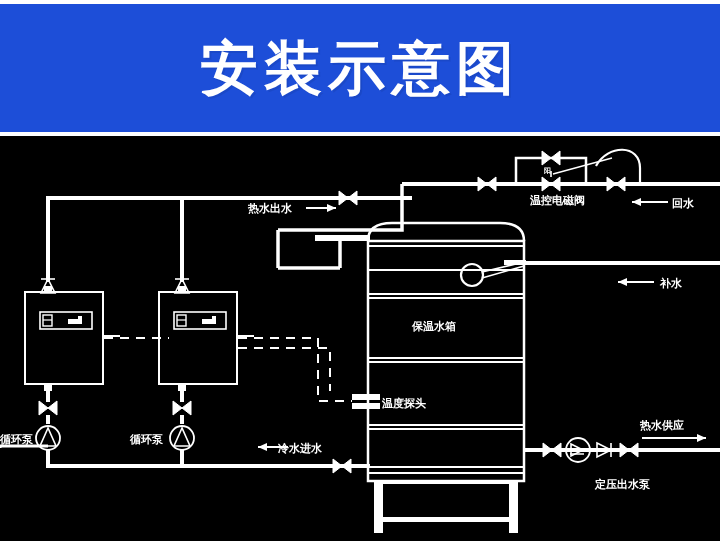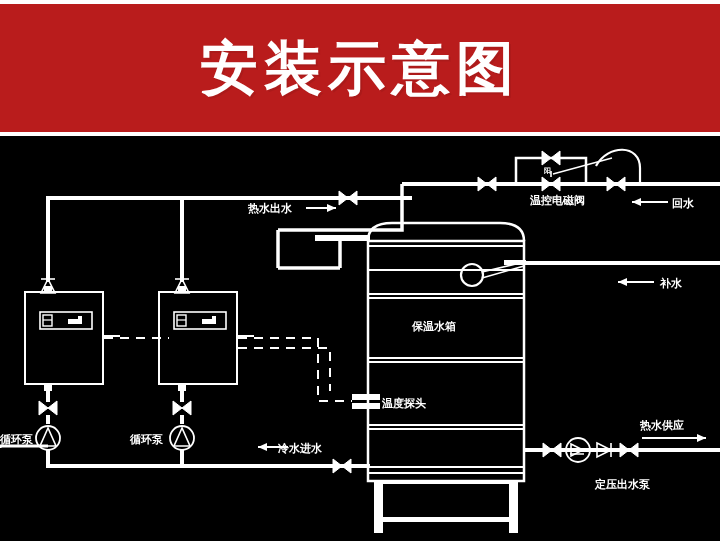--- a/index.html
+++ b/index.html
@@ -15,21 +15,21 @@
     background: #ffffff;
     font-family: "DejaVu Sans", "Liberation Sans", sans-serif;
   }
   
   #banner {
     position: absolute;
     left: 0;
     top: 4px;
     width: 720px;
     height: 128px;
-    background: #b91c1c;
+    background: #1d4ed8;
     display: flex;
     align-items: center;
     justify-content: center;
   }
   #banner-title {
     color: #ffffff;
     font-size: 58px;
     font-weight: bold;
     letter-spacing: 6px;
     line-height: 1;

